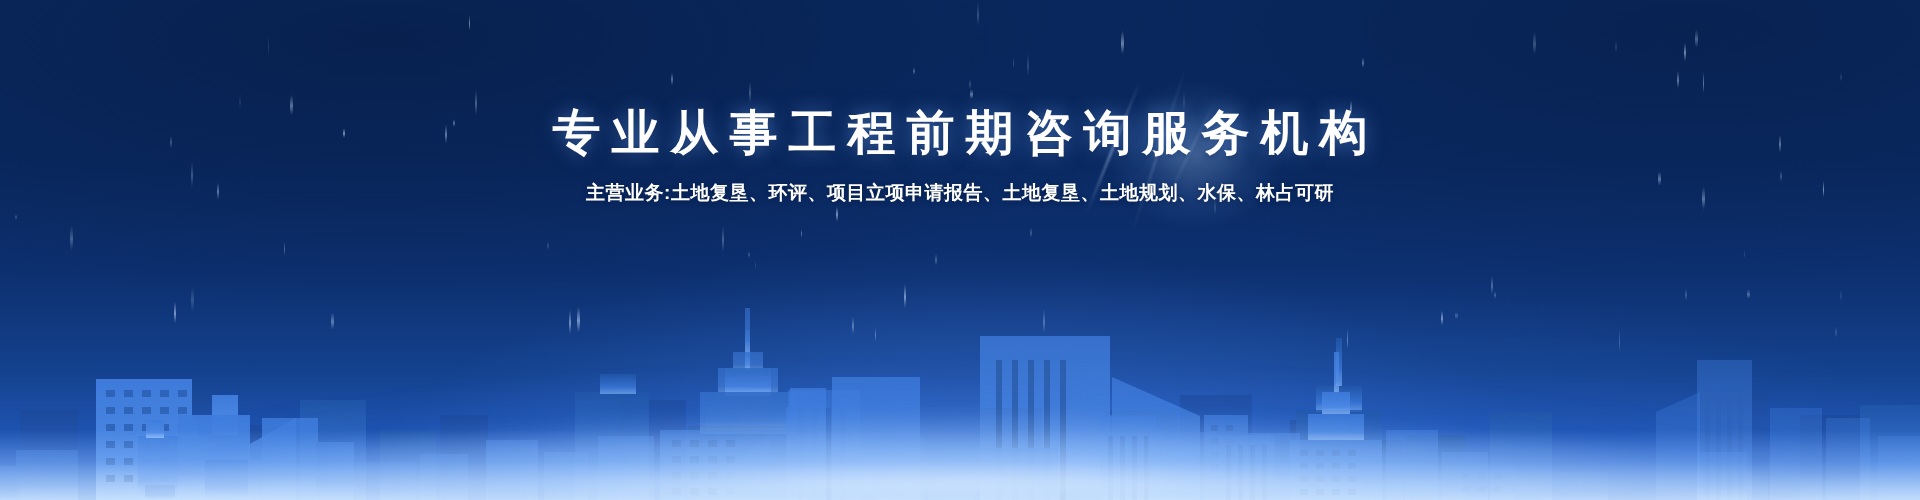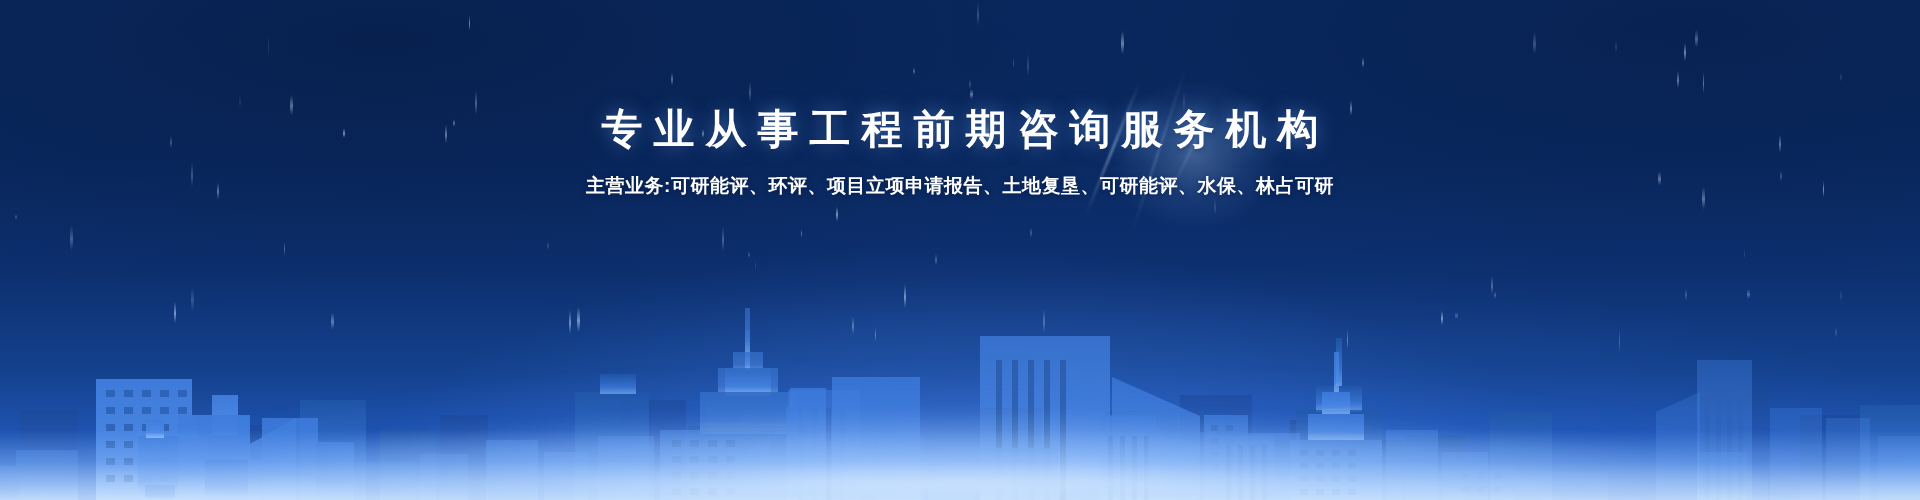--- a/index.html
+++ b/index.html
@@ -85,21 +85,21 @@
   
   .copy{
     position:absolute; left:0; top:0; width:1920px; height:500px;
     display:flex; flex-direction:column; align-items:center;
     pointer-events:none;
   }
 
   .headline{
     margin-top:108px;
     color:#ffffff;
-    font-size:41px;
+    font-size:48px;
     font-weight:bold;
     letter-spacing:11px;
     text-indent:11px;
     line-height:1.05;
     white-space:nowrap;
     text-shadow:0 0 18px rgba(110,170,255,0.55), 0 2px 6px rgba(3,18,50,0.55);
   }
 
   .sub-row{
     margin-top:20px;
@@ -565,16 +565,16 @@
   </div>
 
   <div class="horizon"></div>
   <div class="horizon-line"></div>
   <div class="horizon-core"></div>
 
   <div class="copy">
     <h1 class="headline">专业从事工程前期咨询服务机构</h1>
 
 
-    <div class="services">主营业务:可研能评、环评、项目立项申请报告、土地复垦、可研能评、水保、林占可研</div>
+    <div class="services">主营业务:土地复垦、环评、项目立项申请报告、土地复垦、土地规划、水保、林占可研</div>
   </div>
 
 </div>
 
 </body></html>

